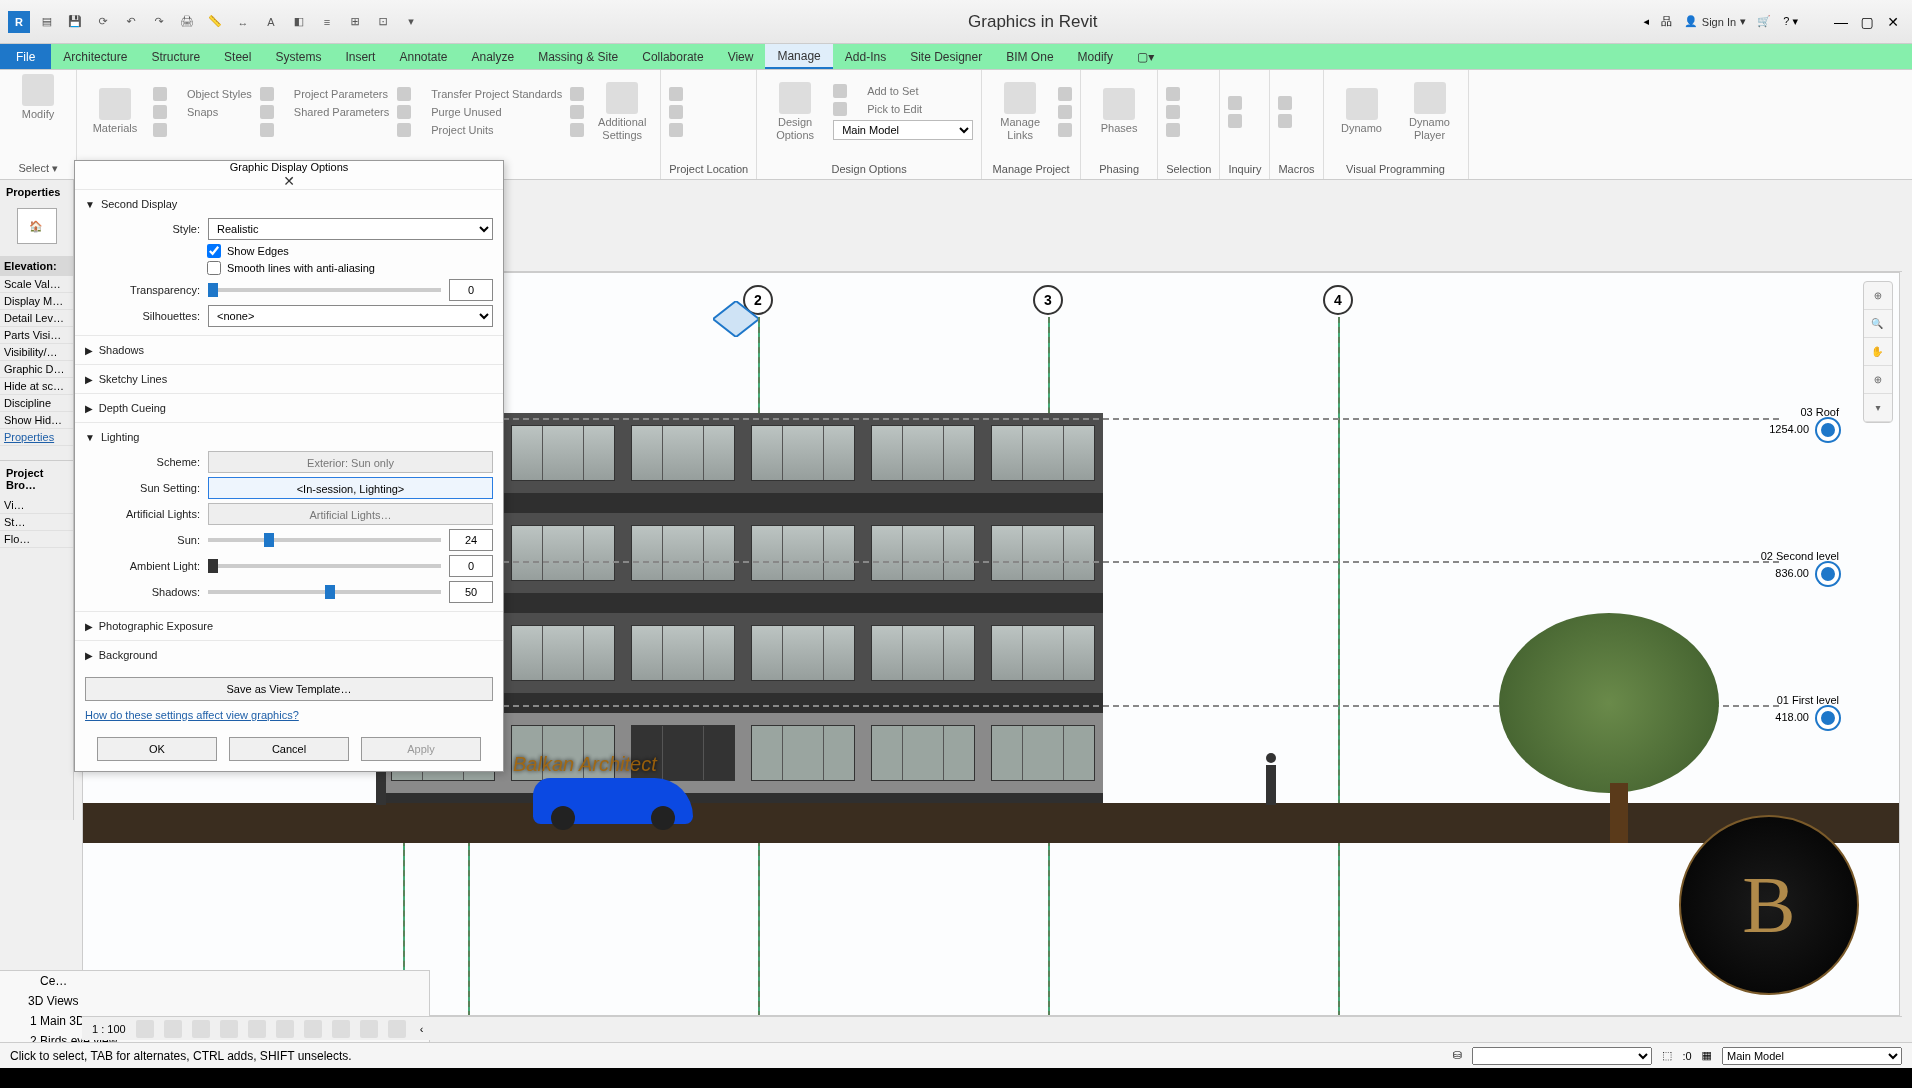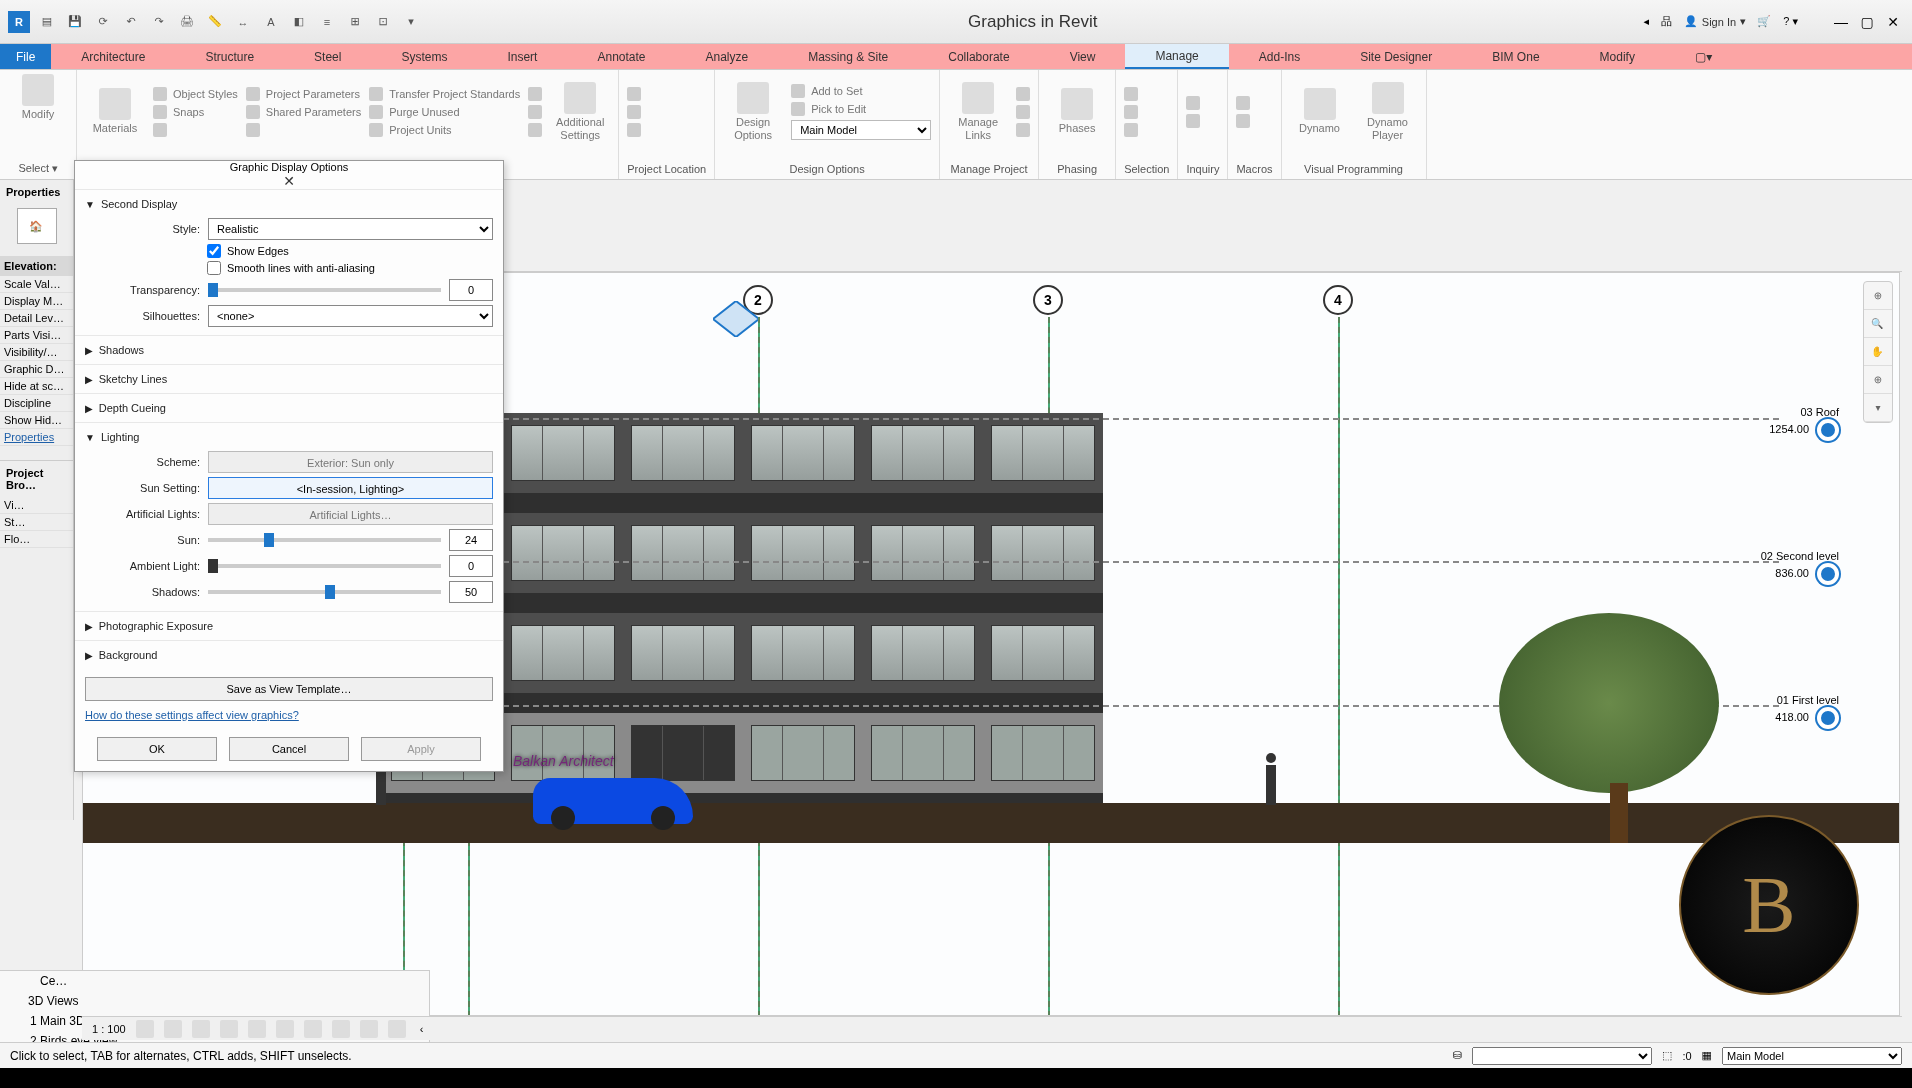--- a/index.html
+++ b/index.html
@@ -9,35 +9,35 @@
 .titlebar { height: 44px; background: linear-gradient(#f5f5f5,#e8e8e8); display:flex; align-items:center; padding: 0 8px; border-bottom:1px solid #ccc; }
 .titlebar .qat { display:flex; gap:6px; align-items:center; }
 .titlebar .qat .qbtn { width:22px; height:22px; display:flex; align-items:center; justify-content:center; color:#555; }
 .titlebar .apptitle { flex:1; text-align:center; font-size:17px; color:#333; }
 .titlebar .right { display:flex; gap:12px; align-items:center; }
 .titlebar .signin { font-size:13px; color:#333; display:flex; align-items:center; gap:4px; }
 .titlebar .winbtns { display:flex; gap:4px; margin-left:20px;}
 .titlebar .winbtns span{ width:22px; text-align:center; font-size:14px;}
 
 
-.ribbon-tabs { height:26px; background:#fca5a5; display:flex; align-items:stretch; border-bottom:1px solid #ccc; }
+.ribbon-tabs { height:26px; background:#86efac; display:flex; align-items:stretch; border-bottom:1px solid #ccc; }
 .filebtn { background:#1e77c9; color:#fff; padding:0 16px; display:flex; align-items:center; font-size:12px; }
-.rtab { padding:0 30px; display:flex; align-items:center; color:#333; font-size:12px; cursor:pointer; }
+.rtab { padding:0 12px; display:flex; align-items:center; color:#333; font-size:12px; cursor:pointer; }
 .rtab.active { background:#e0eefa; border-bottom:2px solid #1e77c9; }
 
 
 .ribbon { height:110px; background:#fafafa; border-bottom:1px solid #ccc; display:flex; align-items:stretch; overflow:hidden; }
 .rgroup { border-right:1px solid #ddd; padding:4px 8px; display:flex; flex-direction:column; justify-content:space-between; }
 .rgroup .items { display:flex; gap:8px; flex:1; }
 .rgroup .label { text-align:center; font-size:11px; color:#555; margin-top:14px; }
 .rvert { display:flex; flex-direction:column; align-items:center; justify-content:center; gap:2px; min-width:60px; color:#777; }
 .rvert .icon { width:32px; height:32px; background:#ddd; border-radius:3px; }
 .rvert span { font-size:11px; text-align:center; line-height:1.1; }
 .rlistcol { display:flex; flex-direction:column; gap:4px; justify-content:center; }
-.rline { display:flex; align-items:center; gap:6px; color:#777; font-size:11px; white-space:nowrap;}
+.rline { display:flex; align-items:center; gap:20px; color:#777; font-size:11px; white-space:nowrap;}
 .rline .sicon { width:14px; height:14px; background:#ccc; border-radius:2px; }
 .doselect { width:140px; height:20px; border:1px solid #bbb; background:#fff; font-size:11px; padding:0 4px;}
 
 
 .propbar { position:absolute; left:0; top:180px; width:74px; background:#eee; border-right:1px solid #ccc; height:640px; font-size:11px;}
 .propbar .ptitle { padding:6px; font-weight:bold; }
 .propbar .homeicon { width:40px; height:36px; margin:4px auto; background:#fff; border:1px solid #aaa; display:flex; align-items:center; justify-content:center;}
 .propbar .elevhdr { background:#d8d8d8; padding:4px; font-weight:bold;margin-top:12px;}
 .propbar .prow { padding:2px 4px; border-bottom:1px solid #e0e0e0; white-space:nowrap; overflow:hidden;}
 .propbar .link { color:#1e5fa8; text-decoration:underline;}
@@ -64,21 +64,21 @@
 .ground-slab{position:absolute; left:0; right:0; top:530px; height:40px; background:#3a2d1f;}
 .tree{position:absolute; right:160px; top:340px; width:240px; height:220px; }
 .tree .crown{width:220px;height:180px;background:radial-gradient(circle,#6a8a4a,#3c5a2a);border-radius:50%;}
 .tree .trunk{width:18px;height:60px;background:#5a3a1a;margin:-10px auto 0;}
 .car{position:absolute; left:450px; top:505px; width:160px; height:46px; background:#0b49e2; border-radius:18px 40px 8px 8px;}
 .car::before,.car::after{content:"";position:absolute;bottom:-6px;width:24px;height:24px;background:#222;border-radius:50%;}
 .car::before{left:18px;} .car::after{right:18px;}
 .person{position:absolute; top:480px; width:16px; height:56px;}
 .person .head{width:10px;height:10px;background:#333;border-radius:50%;margin:0 auto;}
 .person .body{width:10px;height:40px;background:#333;margin:2px auto 0;}
-.watermark{position:absolute; left:430px; top:480px; color:#701a75; font-size:14px; font-style:italic; text-shadow:0 0 4px #000; opacity:.9;}
+.watermark{position:absolute; left:430px; top:480px; color:#a16207; font-size:20px; font-style:italic; text-shadow:0 0 4px #000; opacity:.9;}
 .navtools{position:absolute; right:6px; top:8px; width:30px; background:#f5f5f5; border:1px solid #ccc; border-radius:4px;}
 .navtools div{height:28px;border-bottom:1px solid #ddd;display:flex;align-items:center;justify-content:center;color:#666;font-size:10px;}
 .bronze-circle{position:absolute; right:40px; bottom:20px; width:180px;height:180px; border-radius:50%; background:radial-gradient(circle,#1a1a1a,#000); border:2px solid #7a5a2a; display:flex;align-items:center;justify-content:center;}
 .bronze-circle span{font-size:80px; font-family:serif; color:#b08a4a;}
 
 
 .viewctl { position:absolute; left:82px; bottom:48px; height:24px; background:#f0f0f0; border-top:1px solid #ccc; width:1820px; display:flex; align-items:center; padding:0 10px; gap:10px;}
 .viewctl .scale{font-size:11px;}
 .viewctl .ci{width:18px;height:18px;background:#ddd;border-radius:2px;}
 

